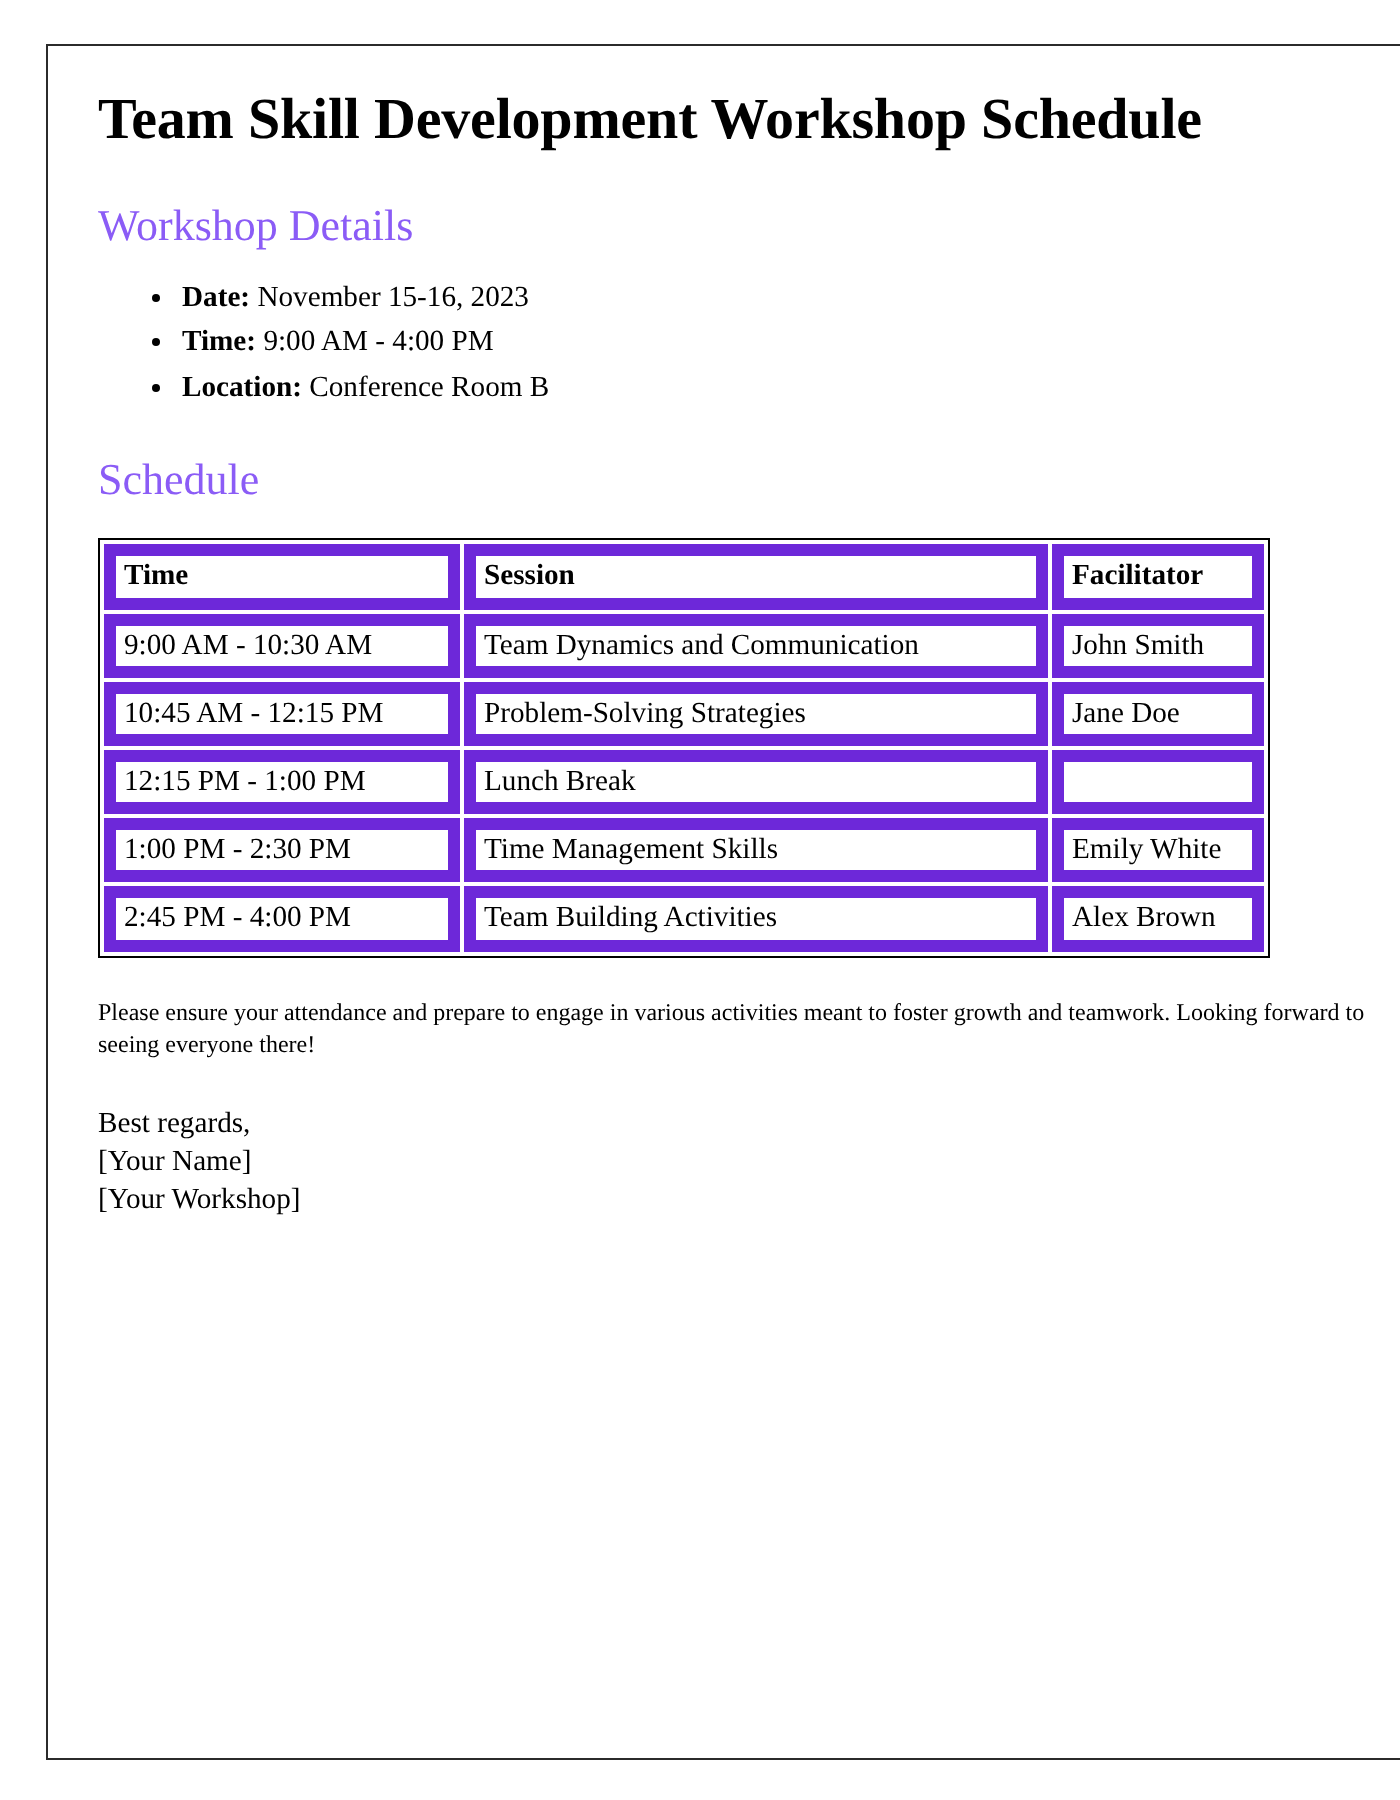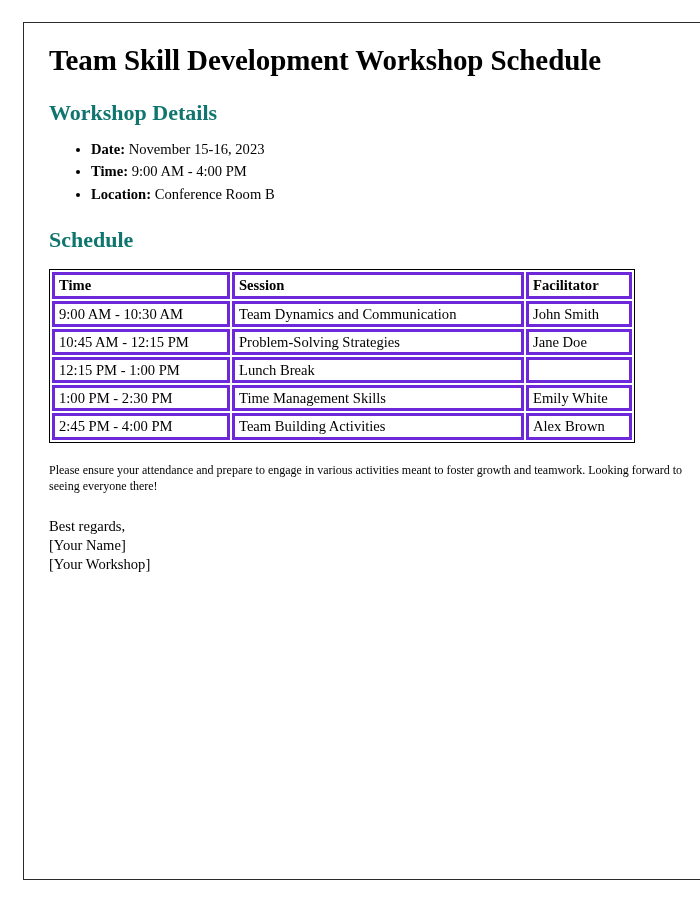--- a/index.html
+++ b/index.html
@@ -52,24 +52,24 @@
   }
 
   p.salutation {
     font-size: 14.6px;
     line-height: 1.33;
     margin: 28px 0 0 0;
   }
 
   h2.section-heading {
     font-size: 22px;
-    font-weight: bold;
+    font-weight: normal;
     line-height: 1.2;
     margin: 22px 0 0 0;
-    color: #0f766e;
+    color: #8b5cf6;
   }
 
   ul.details-list {
     margin: 12px 0 0 0;
     padding-left: 40px;
     list-style-type: disc;
   }
   ul.details-list li {
     font-size: 14.6px;
     line-height: 1.42;
@@ -84,21 +84,21 @@
     margin: 16px 0 0 0;
     border-collapse: separate;
     border-spacing: 2px;
     border: 1px solid #000000;
     width: 582px;
     table-layout: fixed;
     background: #ffffff;
   }
   table.schedule-table th,
   table.schedule-table td {
-    border: 3px solid #6d28d9;
+    border: 6px solid #6d28d9;
     padding: 1px 4px;
     font-size: 14.6px;
     line-height: 1.25;
     text-align: left;
     vertical-align: top;
     height: 19px;
     box-sizing: border-box;
     overflow: hidden;
     white-space: nowrap;
     color: #000000;

